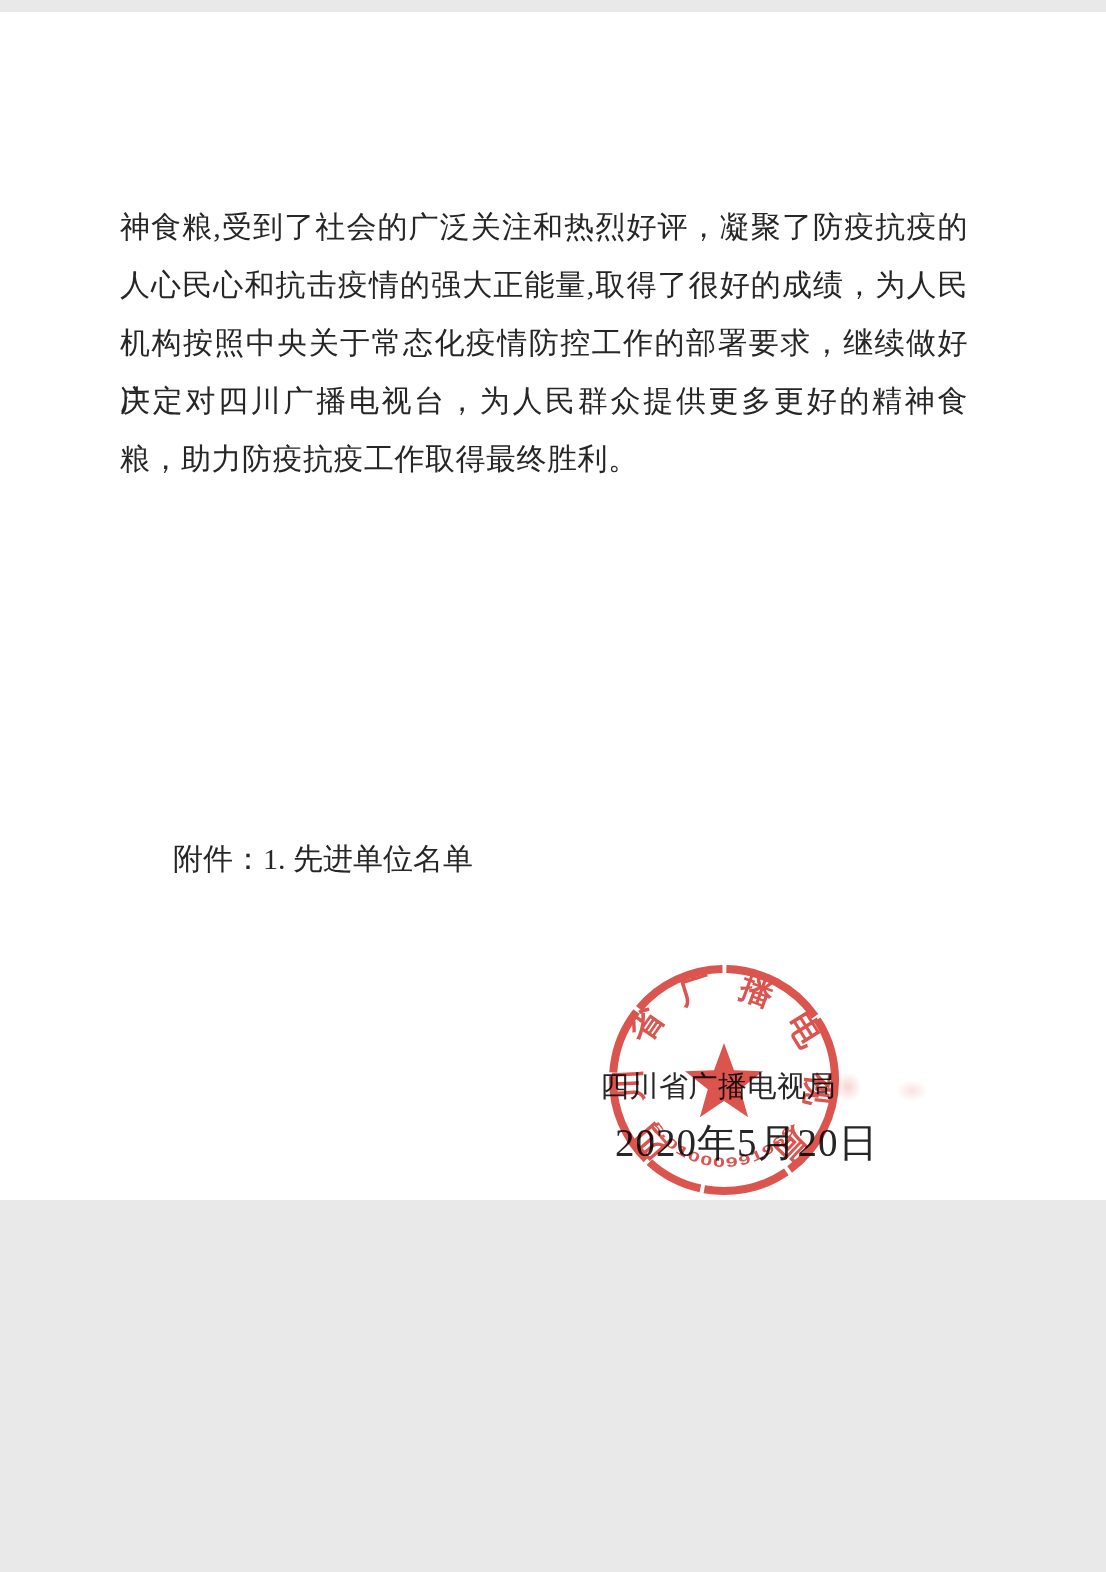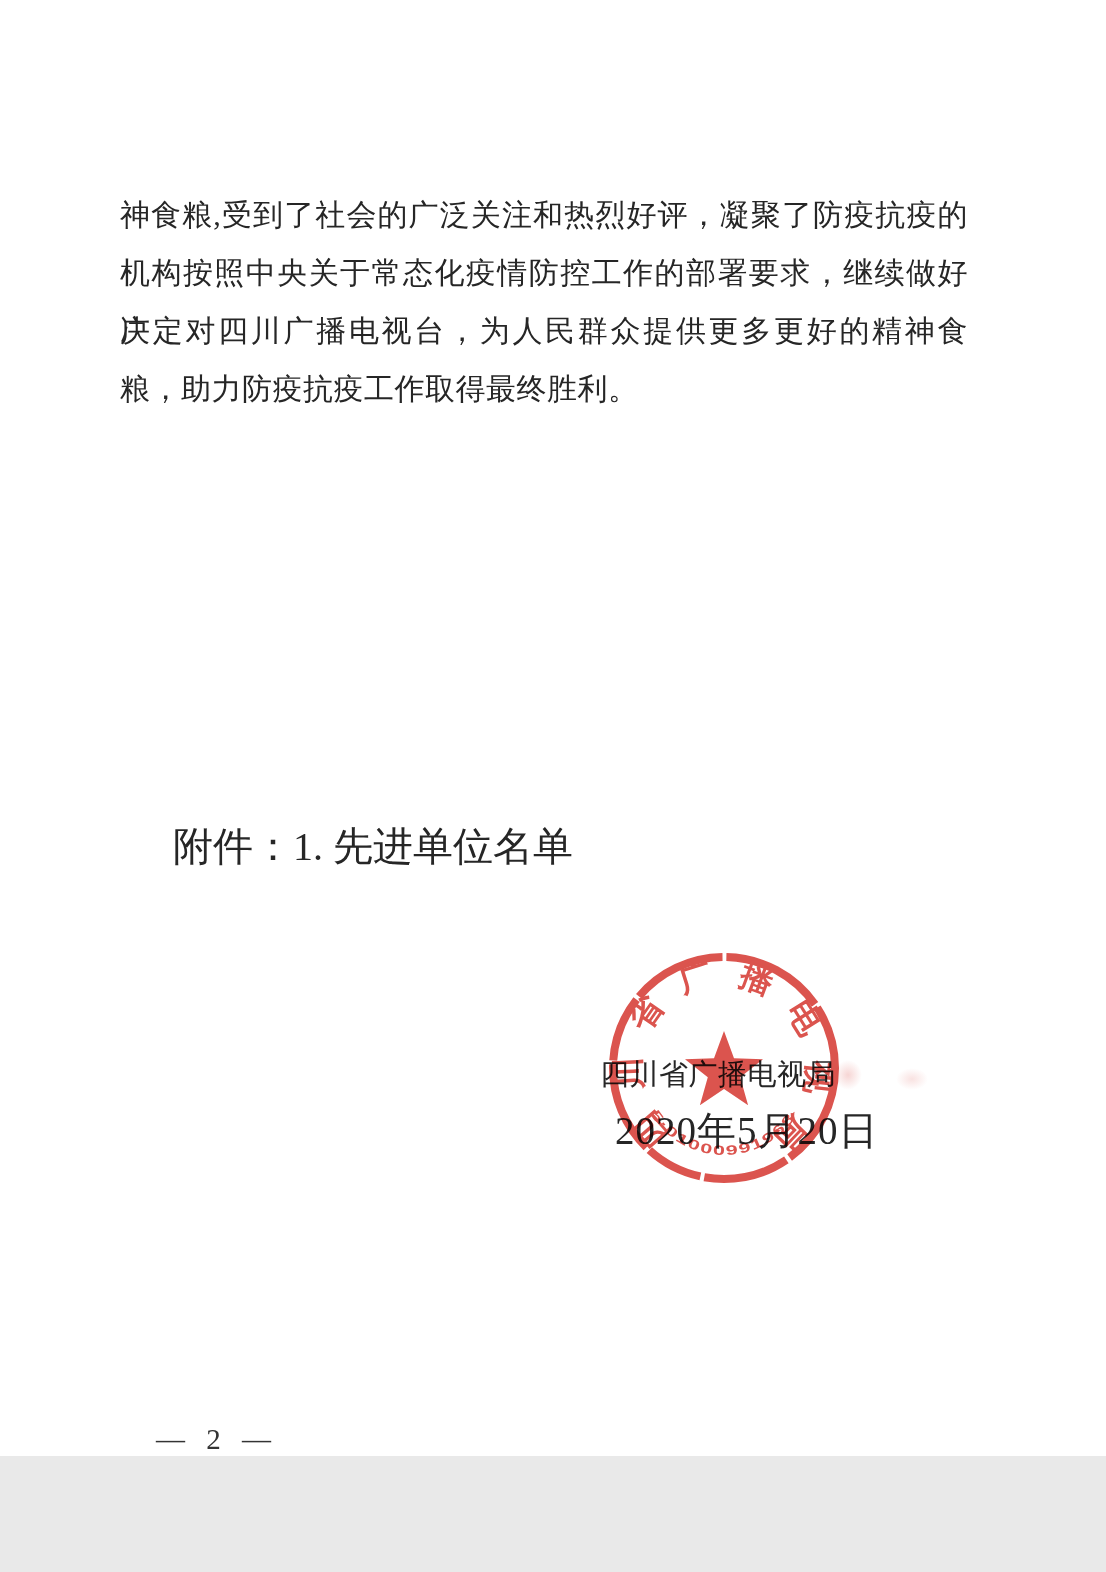--- a/index.html
+++ b/index.html
@@ -1,19 +1,19 @@
 <!DOCTYPE html>
 <html><head>
 <meta charset="utf-8">
 <style>
   html,body { margin:0; padding:0; background:#e9e9e9; }
   .page {
     position:relative;
-    width:1106px; height:1456px;
-    margin:0 auto;
+    width:1106px; height:1188px;
+    margin:12px auto;
     background:#ffffff;
     color:#262626;
     font-family:"Liberation Serif","DejaVu Serif",serif;
     overflow:hidden;
   }
   
   .body-text {
     position:absolute; left:120px; top:186px; width:848px;
     font-size:30px;
   }
@@ -25,21 +25,21 @@
   .fill {
     white-space:normal;
     text-align:justify;
     text-align-last:justify;
     text-justify:inter-character;
   }
   .indent { padding-left:60px; }
   
   .attachments {
     position:absolute; left:120px; top:818px;
-    font-size:40px;
+    font-size:30px;
     font-family:Liberation Serif, serif;
   }
   .attachments .row { height:57px; line-height:57px; white-space:pre; }
   .attachments .row-1 { padding-left:53px; }
   .attachments .row-2 { padding-left:130px; }
   
   .sig-org {
     position:absolute; left:600px; top:1058px;
     font-size:29px; line-height:32px; letter-spacing:0.5px;
     white-space:pre; z-index:1;
@@ -82,20 +82,21 @@
     white-space:pre;
   }
 </style>
 </head>
 <body>
 
 <div class="page">
 
   <div class="body-text">
     <div class="line fill">神食粮,受到了社会的广泛关注和热烈好评，凝聚了防疫抗疫的</div>
+    <div class="line fill">人心民心和抗击疫情的强大正能量,取得了很好的成绩，为人民</div>
     <div class="line fill">机构按照中央关于常态化疫情防控工作的部署要求，继续做好广</div>
     <div class="line fill">决定对四川广播电视台，为人民群众提供更多更好的精神食</div>
     <div class="line">粮，助力防疫抗疫工作取得最终胜利。</div>
   </div>
 
   <div class="attachments">
     <div class="row row-1"><span>附件：</span><span>1. 先进单位名单</span></div>
   </div>
 
   <div class="sig-org">四川省广播电视局</div>

